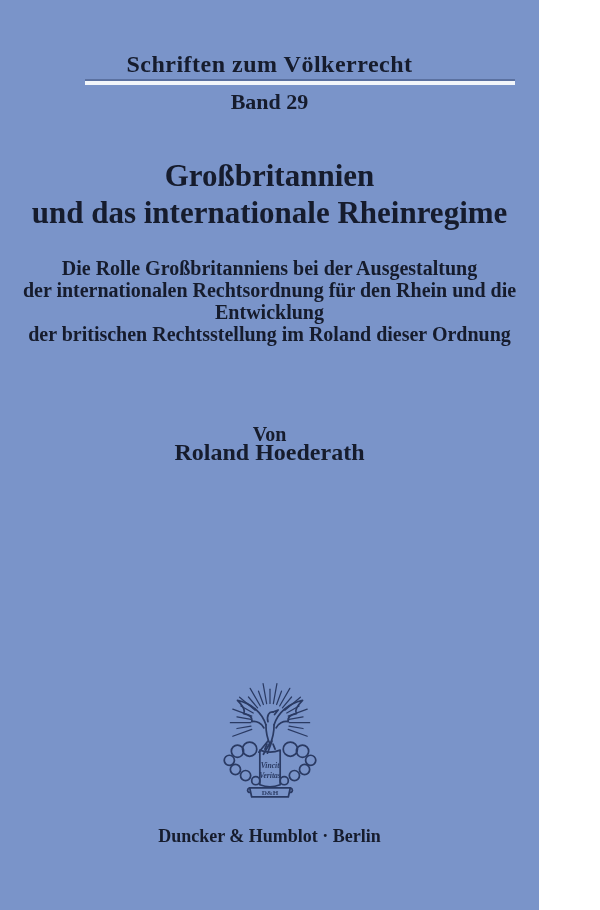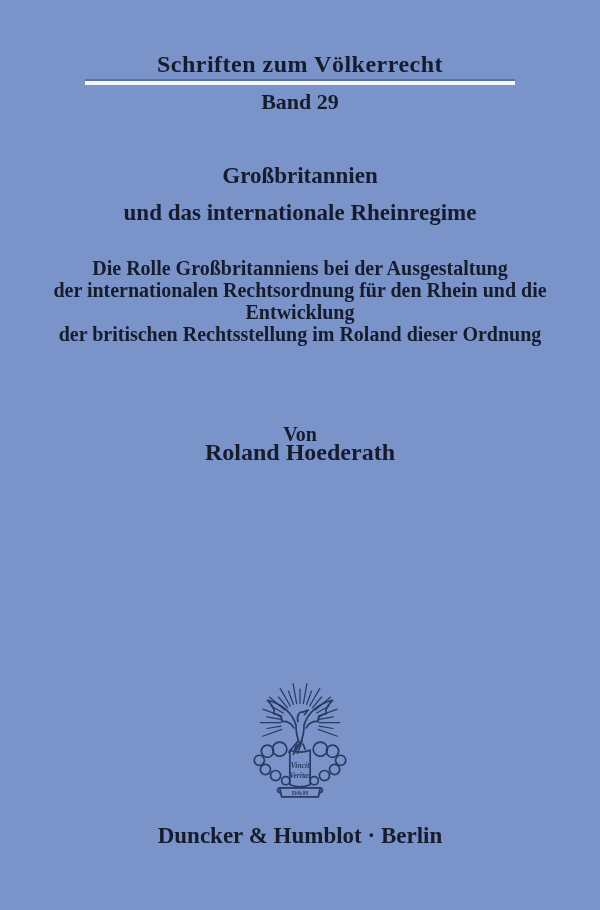--- a/index.html
+++ b/index.html
@@ -1,20 +1,20 @@
 <!DOCTYPE html>
 <html><head>
 <meta charset="utf-8">
 <style>
   html, body { margin: 0; padding: 0; }
   body { width: 600px; height: 910px; overflow: hidden; }
 
   .cover {
     position: relative;
-    width: 600px;
+    width: 539px;
     height: 910px;
     background: #7a94c9;
     color: #161c2d;
     font-family: "Liberation Serif", "DejaVu Serif", serif;
     font-weight: bold;
   }
 
   .centered {
     position: absolute;
     left: 0;
@@ -29,21 +29,21 @@
     top: 81px;
     left: 85px;
     width: 430px;
     height: 4px;
     background: #f2f6fa;
     box-shadow: 0 -2px 0 rgba(53, 70, 110, 0.45);
   }
 
   .series-volume { top: 90px;  font-size: 22px; line-height: 24px; }
 
-  .book-title   { top: 157px; font-size: 23px; line-height: 37px; }
+  .book-title   { top: 157px; font-size: 31px; line-height: 37px; }
 
   .subtitle     { top: 257px; font-size: 20px; line-height: 22px; }
 
   .byline       { top: 422px; font-size: 20px; line-height: 24px; }
   .author       { top: 438px; font-size: 24px; line-height: 28px; text-align: center; }
 
   .emblem {
     position: absolute;
     top: 680px;
     left: 50%;
@@ -63,21 +63,21 @@
   .emblem .emblem-text {
     stroke: none;
     fill: #2a3a63;
     font-family: "Liberation Serif", "DejaVu Serif", serif;
     font-weight: bold;
     text-anchor: middle;
   }
   .emblem .motto   { font-size: 7.5px; font-style: italic; }
   .emblem .initials{ font-size: 7px; }
 
-  .imprint      { top: 822px; font-size: 23px; line-height: 28px; }
+  .imprint      { top: 822px; font-size: 18px; line-height: 28px; }
 </style>
 </head>
 <body>
 
 <div class="cover">
 
   <div class="centered series-name">Schriften zum Völkerrecht</div>
 
   <div class="rule"></div>
 

